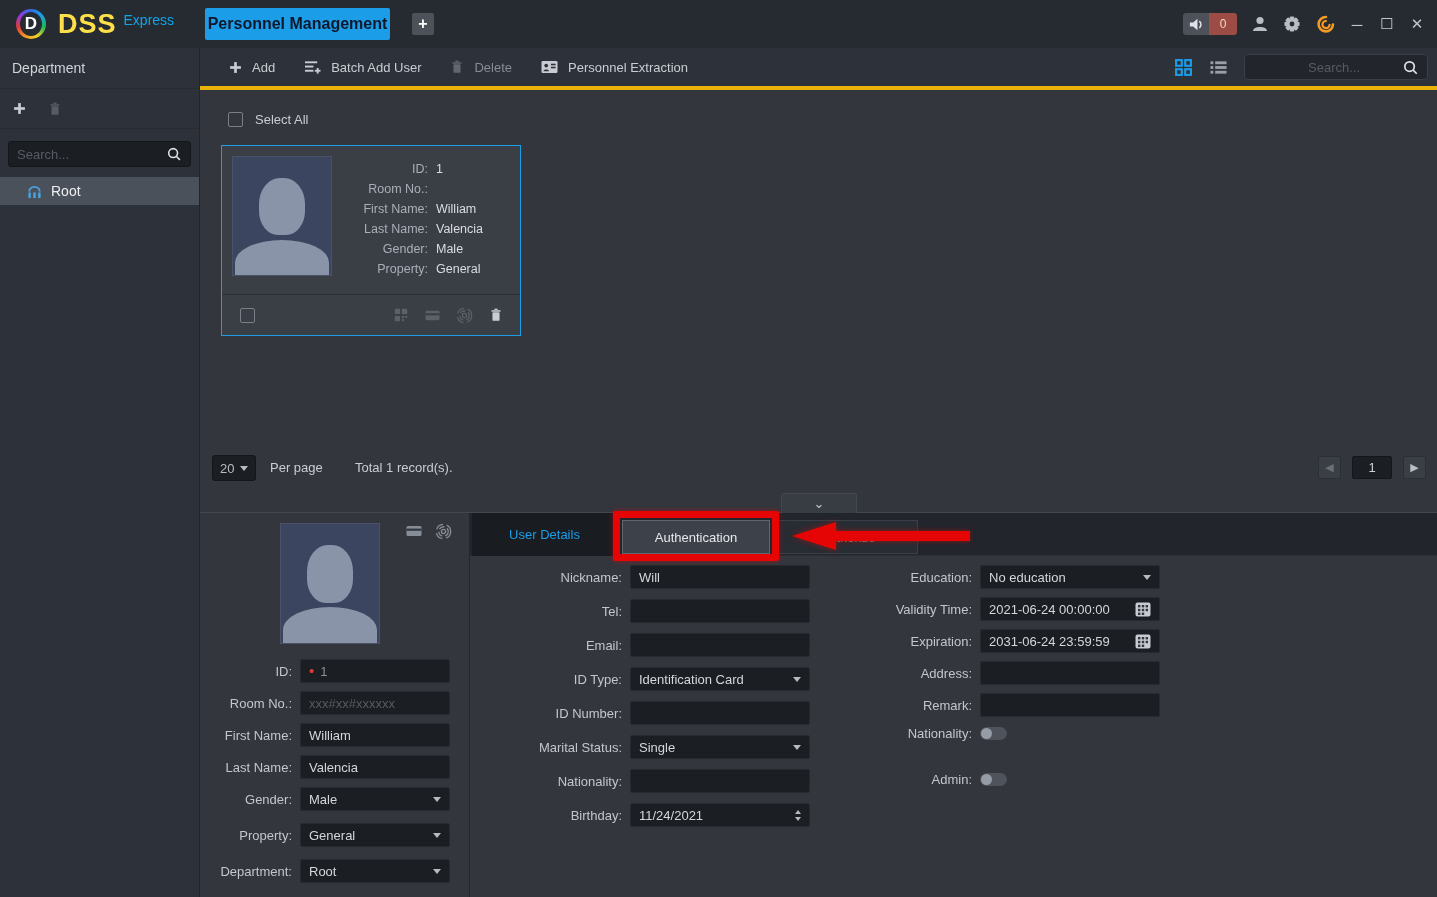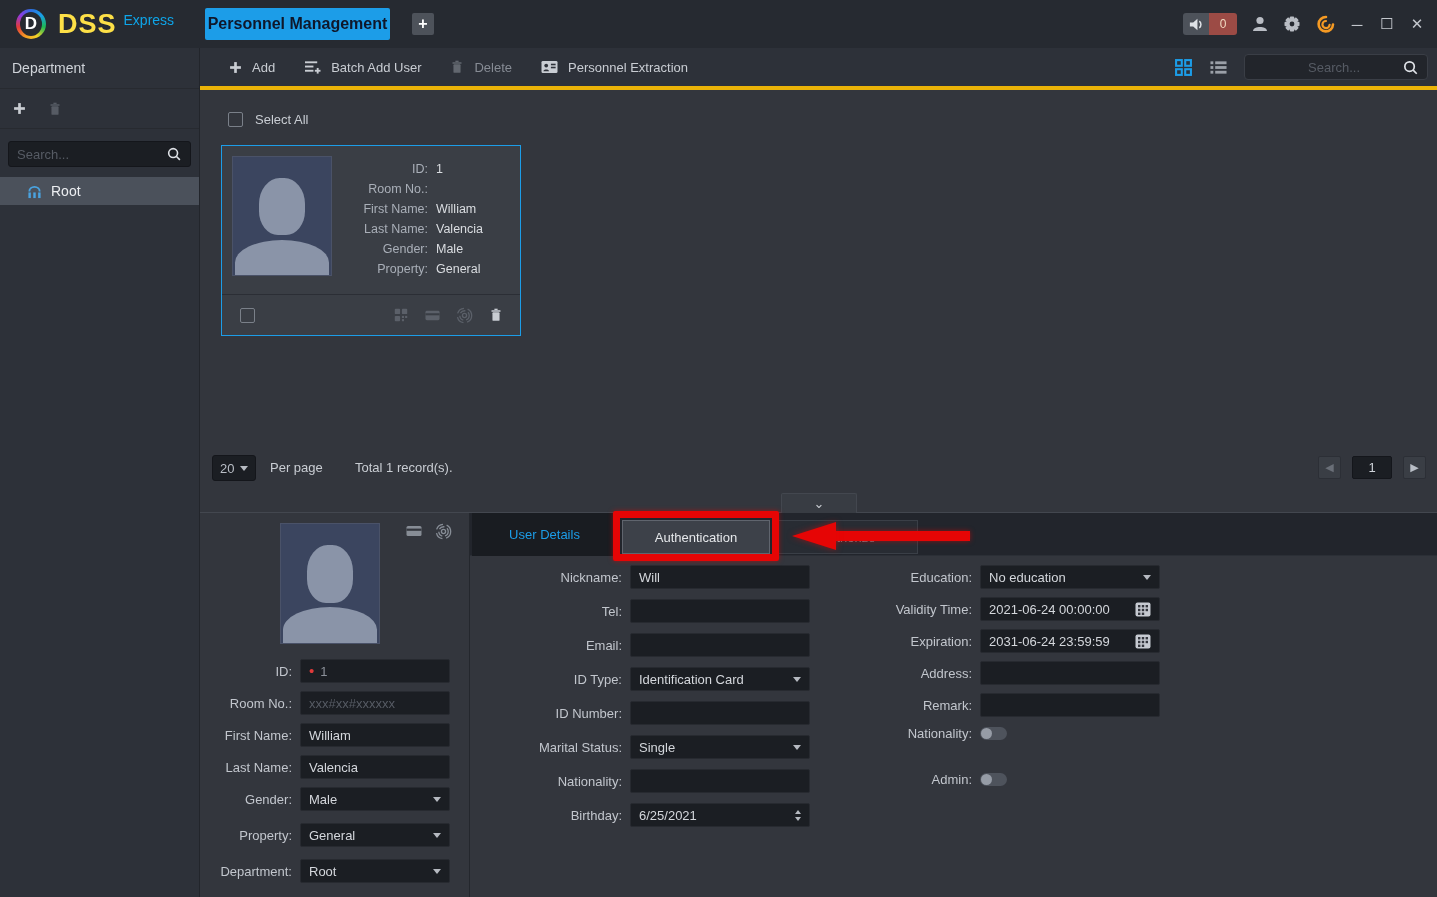--- a/index.html
+++ b/index.html
@@ -531,21 +531,21 @@
         </div>
         <div class="frow">
           <span class="flabel">Nationality:</span>
           <div class="fbox">
               <span></span>
             </div>
         </div>
         <div class="frow">
           <span class="flabel">Birthday:</span>
           <div class="fbox">
-            <span>6/25/2021</span>
+            <span>11/24/2021</span>
             <span class="spinner">
                 <span class="spin-up"></span>
                 <span class="spin-dn"></span>
               </span>
           </div>
         </div>
       </div>
 
       <div class="col col-right">
         <div class="frow">

